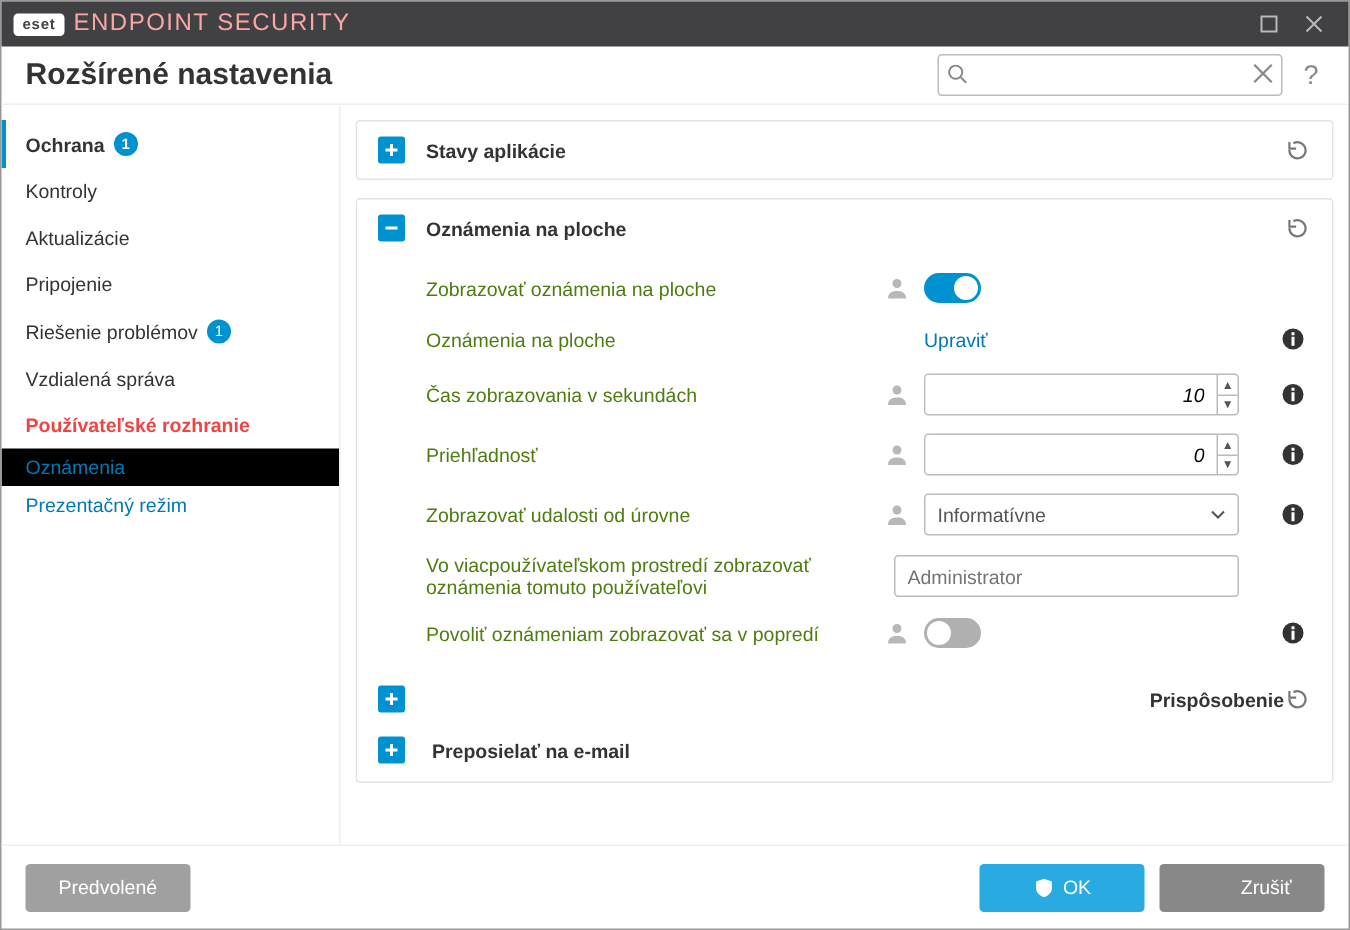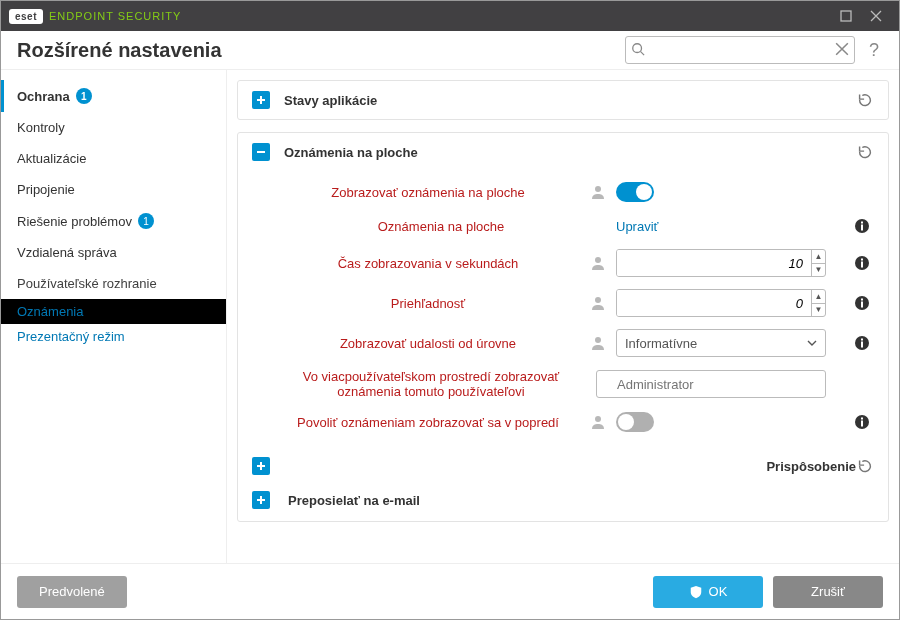--- a/index.html
+++ b/index.html
@@ -1,21 +1,21 @@
 <!DOCTYPE html>
 <html><head>
 <meta charset="utf-8">
 <style>
   * { box-sizing: border-box; margin: 0; padding: 0; }
   html, body { width: 900px; height: 620px; font-family: "Segoe UI", Arial, sans-serif; font-size: 13px; color: #333; background: #fff; overflow: hidden; }
   .window { width: 900px; height: 620px; display: flex; flex-direction: column; border: 1px solid #999; }
   .titlebar { height: 30px; background: #414042; color: #fff; display: flex; align-items: center; padding: 0 8px; }
   .titlebar .brand { display: flex; align-items: center; gap: 6px; }
   .titlebar .brand-badge { background: #fff; color: #414042; font-weight: bold; font-size: 10px; padding: 2px 6px; border-radius: 3px; letter-spacing: 0.5px; }
-  .titlebar .brand-text { font-size: 11px; letter-spacing: 1px; color: #84cc16; }
+  .titlebar .brand-text { font-size: 16px; letter-spacing: 1px; color: #fca5a5; }
   .titlebar .spacer { flex: 1; }
   .titlebar .win-btn { width: 30px; height: 30px; display: flex; align-items: center; justify-content: center; color: #bbb; cursor: pointer; }
   .headerbar { height: 39px; display: flex; align-items: center; padding: 0 16px; gap: 10px; border-bottom: 1px solid #eee; }
   .headerbar h1 { font-size: 20px; font-weight: 600; color: #333; flex: 1; }
   .searchbox { position: relative; width: 230px; }
   .searchbox input { width: 100%; height: 28px; padding: 0 26px; border: 1px solid #bbb; border-radius: 3px; font-size: 13px; outline: none; }
   .searchbox .s-icon { position: absolute; left: 6px; top: 6px; color: #888; }
   .searchbox .clear-icon { position: absolute; right: 6px; top: 6px; color: #888; cursor: pointer; }
   .help-btn { font-size: 18px; color: #888; cursor: pointer; padding: 0 4px; }
   .body { flex: 1; display: flex; min-height: 0; }
@@ -33,45 +33,45 @@
   .panel-header { display: flex; align-items: center; padding: 10px 14px; cursor: pointer; }
   .panel-header .toggle-box { width: 18px; height: 18px; background: #0091d0; color: #fff; display: flex; align-items: center; justify-content: center; margin-right: 14px; border-radius: 2px; }
   .panel-header .title { font-weight: 600; flex: 1; }
   .panel-header .reset-icon { color: #777; cursor: pointer; }
   .panel-body { padding: 4px 14px 10px 46px; }
   .subheader { display: flex; align-items: center; padding: 8px 14px; cursor: pointer; }
   .subheader .toggle-box { width: 18px; height: 18px; background: #0091d0; color: #fff; display: flex; align-items: center; justify-content: center; margin-right: 14px; border-radius: 2px; }
   .subheader .title { font-weight: 600; flex: 1; }
   .subheader .reset-icon { color: #777; cursor: pointer; }
   .row { display: flex; align-items: center; padding: 6px 0; min-height: 34px; gap: 8px; }
-  .row .label { flex: 1; color: #b91c1c; padding-right: 10px; text-align: center; }
+  .row .label { flex: 1; color: #4d7c0f; padding-right: 10px; }
   .row .user-icon { color: #b8b8b8; margin-right: 2px; }
   .row .ctrl { width: 230px; display: flex; align-items: center; }
   .row .info { width: 20px; text-align: center; color: #555; cursor: pointer; }
   .row .info.empty { visibility: hidden; }
   .toggle { width: 38px; height: 20px; border-radius: 10px; position: relative; cursor: pointer; }
   .toggle.on { background: #0091d0; }
   .toggle.off { background: #b0b0b0; }
   .toggle .knob { width: 16px; height: 16px; background: #fff; border-radius: 50%; position: absolute; top: 2px; }
   .toggle.on .knob { right: 2px; }
   .toggle.off .knob { left: 2px; }
   .link { color: #0078b4; cursor: pointer; }
   .num-input { display: flex; width: 210px; border: 1px solid #bbb; border-radius: 3px; height: 28px; overflow: hidden; }
   .num-input input { flex: 1; border: none; text-align: right; padding: 0 8px; font-size: 13px; outline: none; font-style: italic; }
   .num-input .spin { width: 18px; display: flex; flex-direction: column; border-left: 1px solid #bbb; }
   .num-input .spin div { flex: 1; display: flex; align-items: center; justify-content: center; font-size: 8px; color: #555; cursor: pointer; }
   .num-input .spin div:first-child { border-bottom: 1px solid #bbb; }
   .select { width: 210px; height: 28px; border: 1px solid #bbb; border-radius: 3px; display: flex; align-items: center; padding: 0 8px; cursor: pointer; justify-content: space-between; color: #555; }
-  .textin { width: 230px; height: 28px; border: 1px solid #bbb; border-radius: 3px; padding: 0 20px; font-size: 13px; color: #0f766e; outline: none; }
+  .textin { width: 230px; height: 28px; border: 1px solid #bbb; border-radius: 3px; padding: 0 8px; font-size: 13px; color: #0f766e; outline: none; }
   .footer { height: 56px; border-top: 1px solid #eee; display: flex; align-items: center; padding: 0 16px; gap: 10px; }
   .footer .spacer { flex: 1; }
   .btn { height: 32px; padding: 0 22px; border: none; border-radius: 3px; cursor: pointer; font-size: 13px; color: #fff; display: inline-flex; align-items: center; gap: 6px; }
   .btn.gray { background: #a0a0a0; }
   .btn.blue { background: #29abe2; min-width: 110px; justify-content: center; }
-  .btn.dark { background: #888; min-width: 110px; justify-content: center; }
+  .btn.dark { background: #888; min-width: 110px; justify-content: flex-end; }
   svg { display: block; }
 </style>
 </head>
 <body>
 
 <div class="window">
 
   <div class="titlebar">
     <div class="brand">
       <span class="brand-badge">eset</span>
@@ -125,21 +125,21 @@
       <div class="item">
         <span>Pripojenie</span>
       </div>
       <div class="item">
         <span>Riešenie problémov</span>
         <span class="badge">1</span>
       </div>
       <div class="item">
         <span>Vzdialená správa</span>
       </div>
-      <div class="item" style="color:#404040; font-weight:400;">
+      <div class="item" style="color:#ef4444; font-weight:700;">
         <span>Používateľské rozhranie</span>
       </div>
       <div class="subitem selected">
         <span>Oznámenia</span>
       </div>
       <div class="subitem">
         <span>Prezentačný režim</span>
       </div>
     </div>
 

